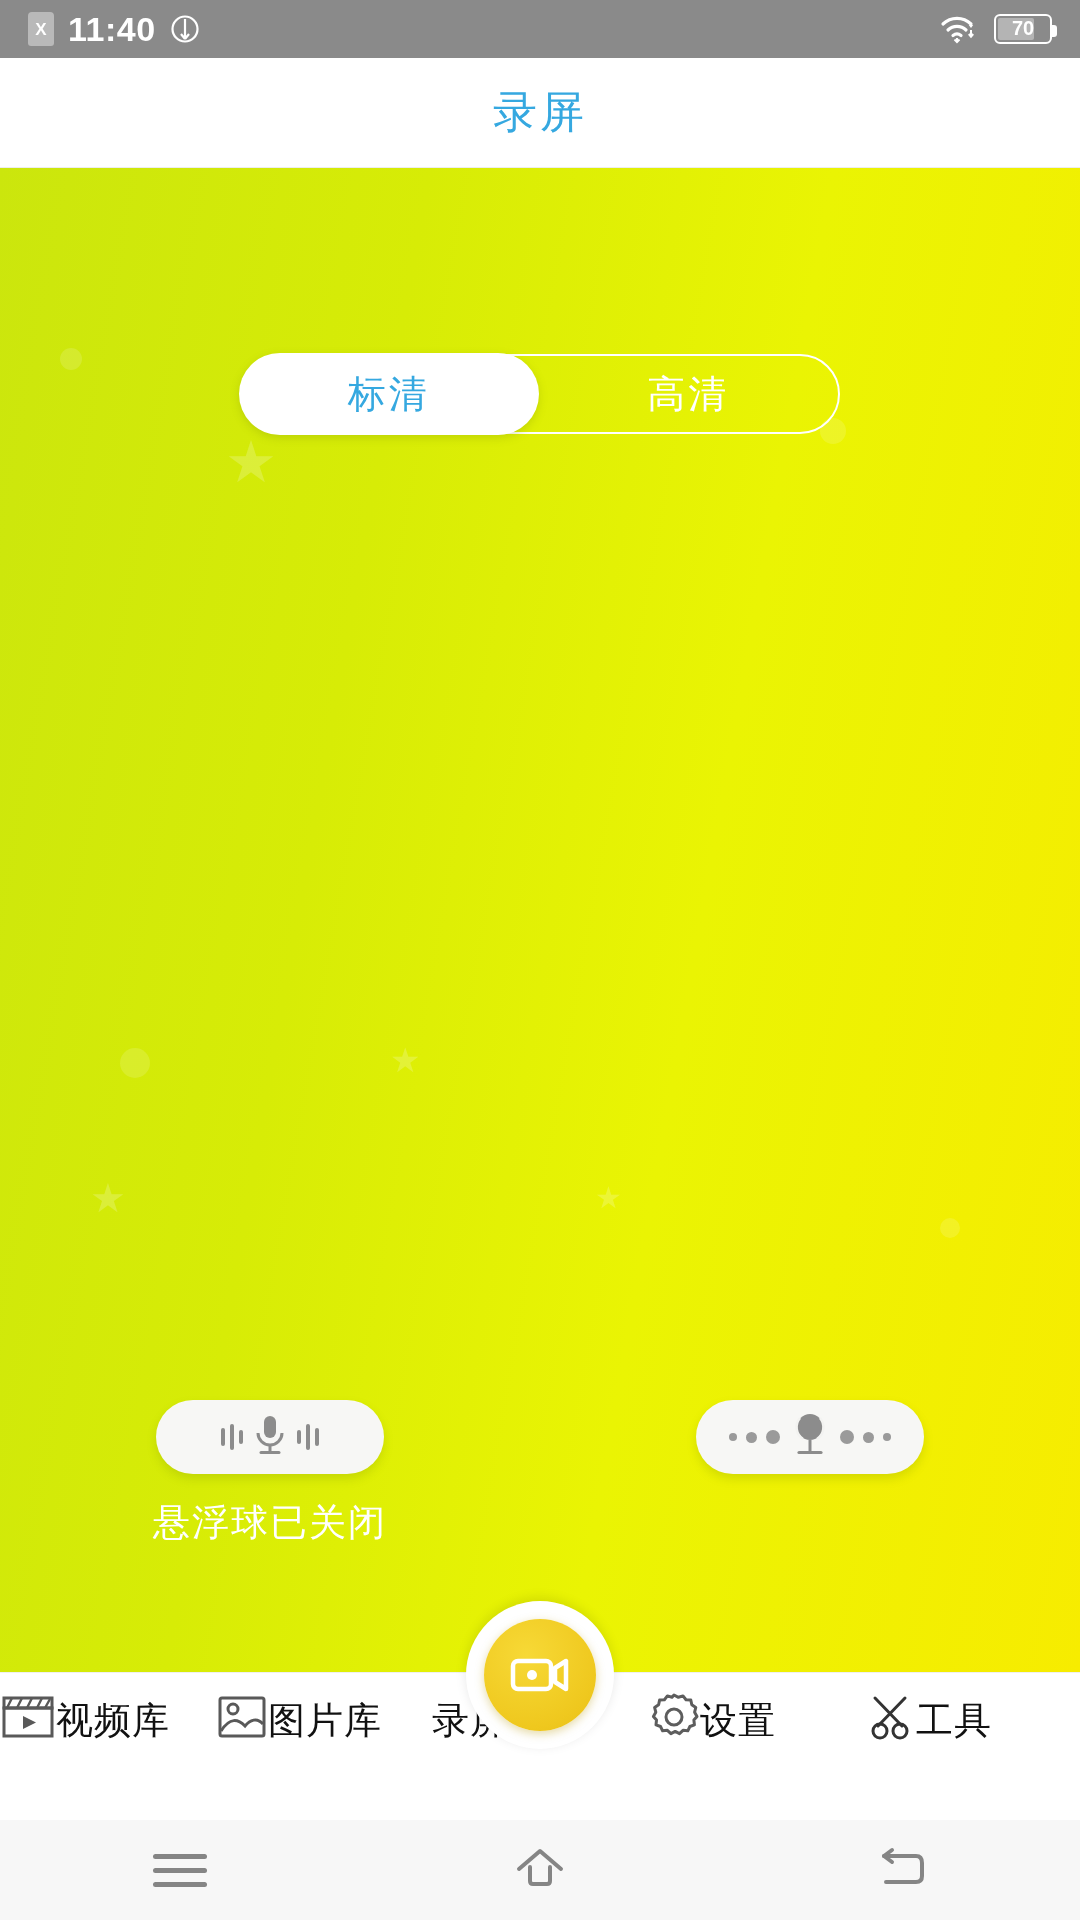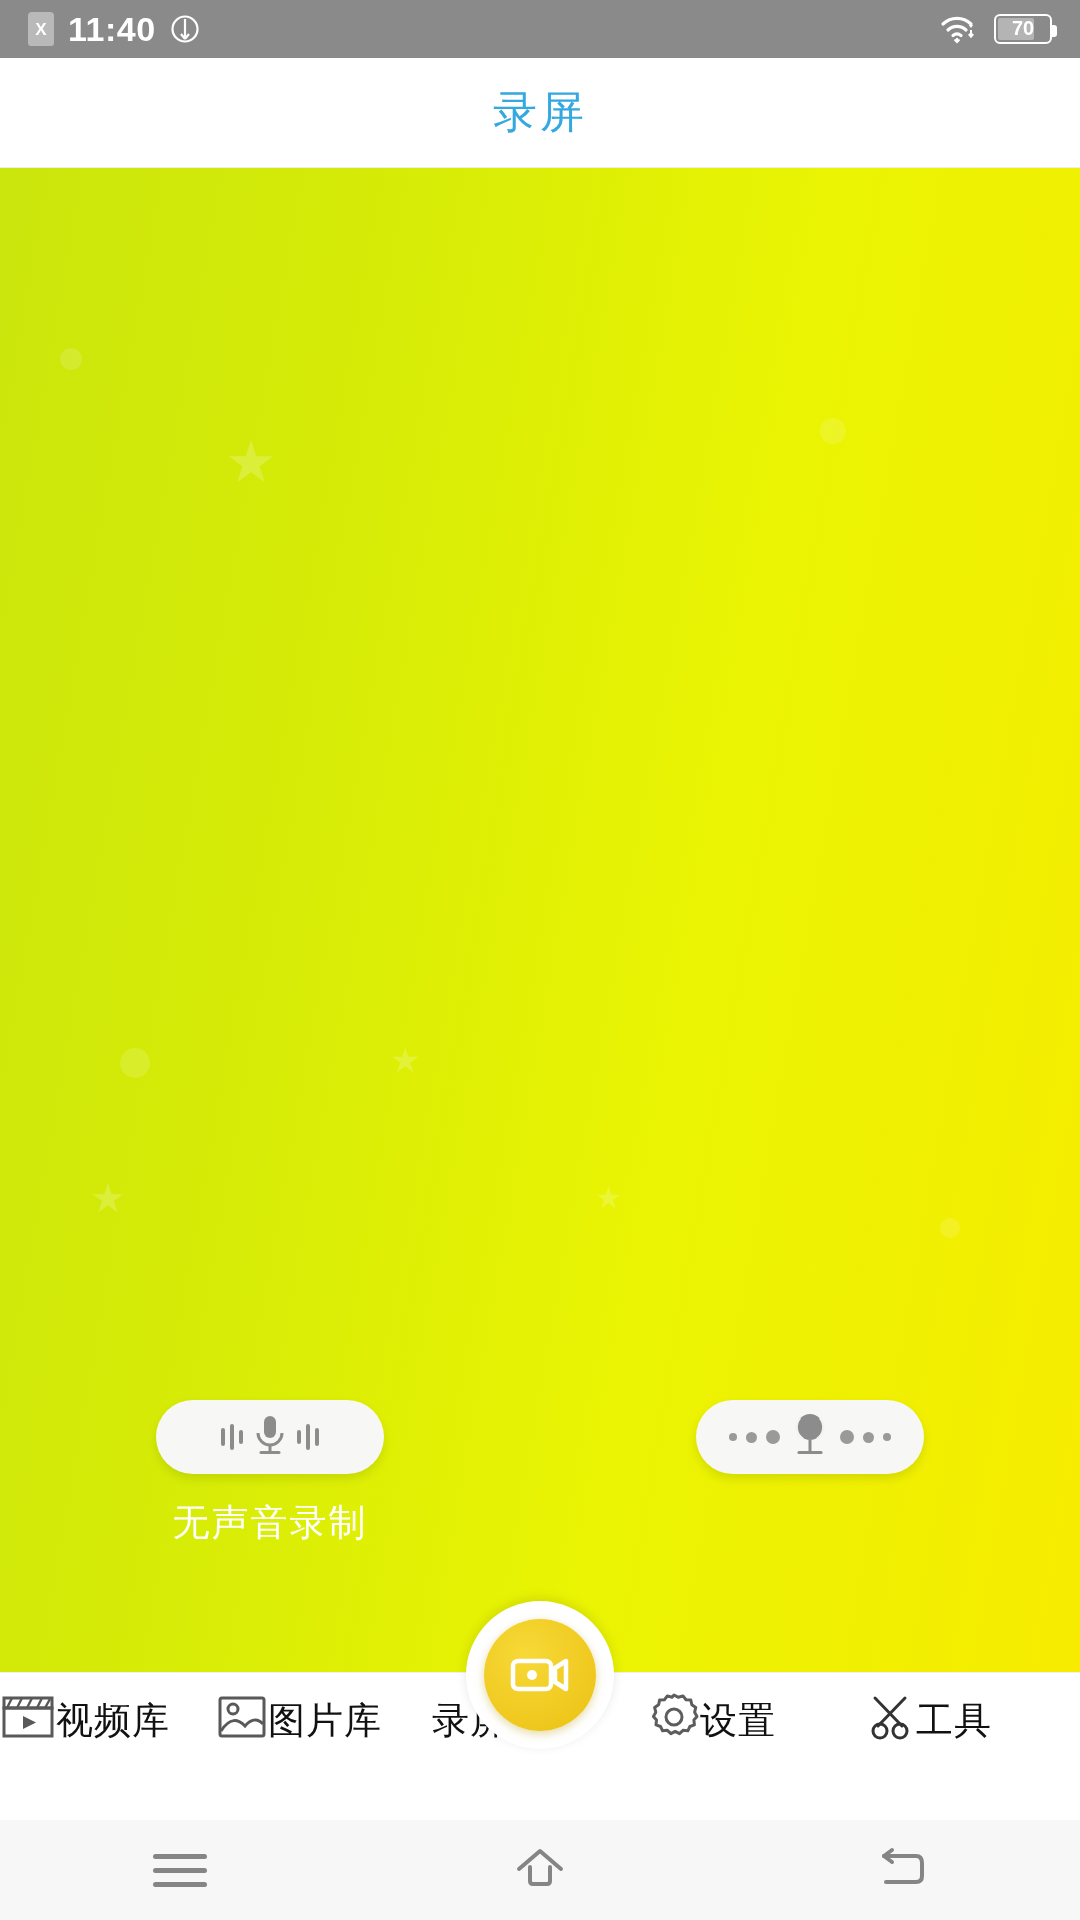--- a/index.html
+++ b/index.html
@@ -243,20 +243,24 @@
 <div class="main">
   <div class="bokeh" style="left:60px;  top:180px;  width:22px; height:22px;"></div>
   <div class="bokeh" style="left:120px; top:880px;  width:30px; height:30px;"></div>
   <div class="bokeh" style="left:820px; top:250px;  width:26px; height:26px;"></div>
   <div class="bokeh" style="left:940px; top:1050px; width:20px; height:20px;"></div>
   <div class="star" style="left:225px; top:265px; font-size:58px;">★</div>
   <div class="star" style="left:90px;  top:1010px; font-size:40px;">★</div>
   <div class="star" style="left:390px; top:875px; font-size:34px;">★</div>
   <div class="star" style="left:595px; top:1015px; font-size:30px;">★</div>
 
+  <div class="quality">
+    <div class="qseg active">标清</div>
+    <div class="qseg">高清</div>
+  </div>
 
 
   <div class="pill-group">
     <div class="pill-item">
       <div class="pill">
         <span class="wave">
           <i style="height:18px"></i>
             <i style="height:26px"></i>
             <i style="height:14px"></i>
         </span>
@@ -267,21 +271,21 @@
             <path d="M17 31 L17 38" stroke="#8c8c8c" stroke-width="3"></path>
             <path d="M8 39.5 L26 39.5" stroke="#8c8c8c" stroke-width="3" stroke-linecap="round"></path>
           </svg>
         </span>
         <span class="wave">
           <i style="height:14px"></i>
             <i style="height:26px"></i>
             <i style="height:18px"></i>
         </span>
       </div>
-      <div class="pill-caption">无声音录制</div>
+      <div class="pill-caption">悬浮球已关闭</div>
     </div>
 
     <div class="pill-item">
       <div class="pill">
         <span class="dots">
           <i style="width:8px;height:8px"></i>
             <i style="width:11px;height:11px"></i>
             <i style="width:14px;height:14px"></i>
         </span>
         <span>

